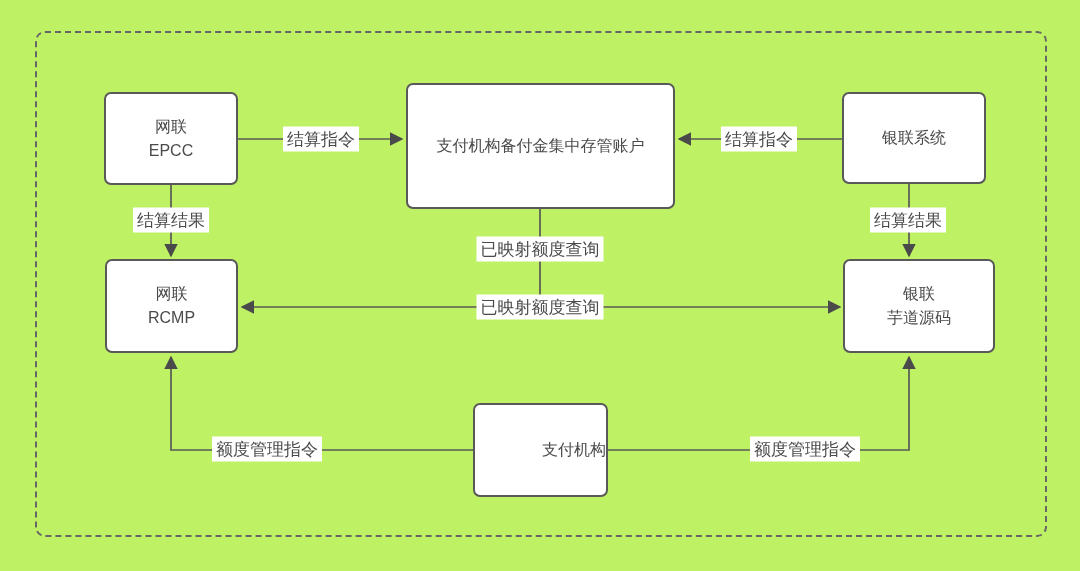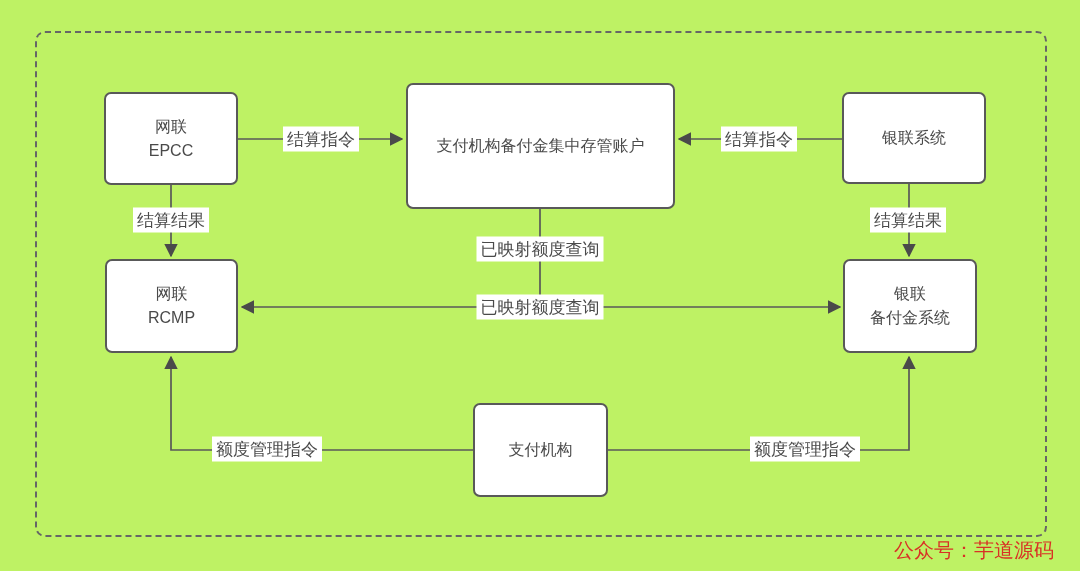--- a/index.html
+++ b/index.html
@@ -46,22 +46,22 @@
     font-size: 16px;
     line-height: 1.5;
     color: #4a4a4a;
     text-align: center;
     white-space: nowrap;
   }
   .node-epcc      { left: 104px; top:  92px; width: 134px; height:  93px; }
   .node-custody   { left: 406px; top:  83px; width: 269px; height: 126px; }
   .node-unionpay  { left: 842px; top:  92px; width: 144px; height:  92px; }
   .node-rcmp      { left: 105px; top: 259px; width: 133px; height:  94px; }
-  .node-reserve   { left: 843px; top: 259px; width: 134px; height:  94px; text-align: center; }
-  .node-payment   { left: 473px; top: 403px; width: 135px; height:  94px; }
+  .node-reserve   { left: 843px; top: 259px; width: 152px; height:  94px; text-align: center; }
+  .node-payment   { left: 473px; top: 403px; width: 135px; height:  94px; align-items: flex-end; }
   .edge-label {
     position: absolute;
     transform: translate(-50%, -50%);
     background: #ffffff;
     padding: 1px 4px;
     font-size: 17px;
     color: #4a4a4a;
     white-space: nowrap;
   }
   .lbl-settle-cmd-left    { left: 321px; top: 139px; }
@@ -119,31 +119,30 @@
     <span>银联系统</span>
   </div>
 
   <div class="node node-rcmp">
     <span>网联</span>
     <span>RCMP</span>
   </div>
 
   <div class="node node-reserve">
     <span>银联</span>
-    <span>备付金系统</span>
+    <span>芋道源码</span>
   </div>
 
   <div class="node node-payment">
     <span>支付机构</span>
   </div>
 
   <div class="edge-label lbl-settle-cmd-left">结算指令</div>
   <div class="edge-label lbl-settle-cmd-right">结算指令</div>
   <div class="edge-label lbl-settle-res-left">结算结果</div>
   <div class="edge-label lbl-settle-res-right">结算结果</div>
   <div class="edge-label lbl-balance-query">已映射额度查询</div>
   <div class="edge-label lbl-mapped-query">已映射额度查询</div>
   <div class="edge-label lbl-quota-left">额度管理指令</div>
   <div class="edge-label lbl-quota-right">额度管理指令</div>
 
-  <div class="watermark">公众号：芋道源码</div>
 
 </div>
 
 </body></html>

